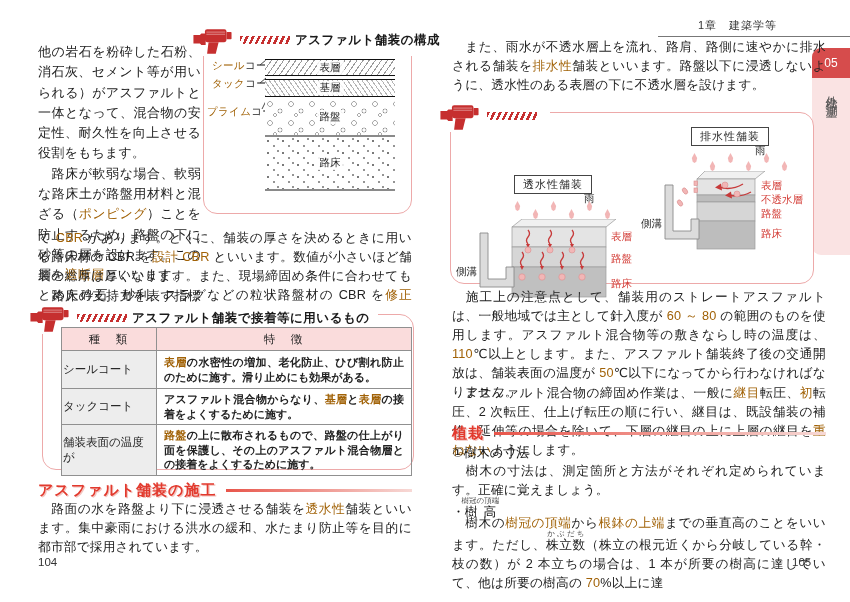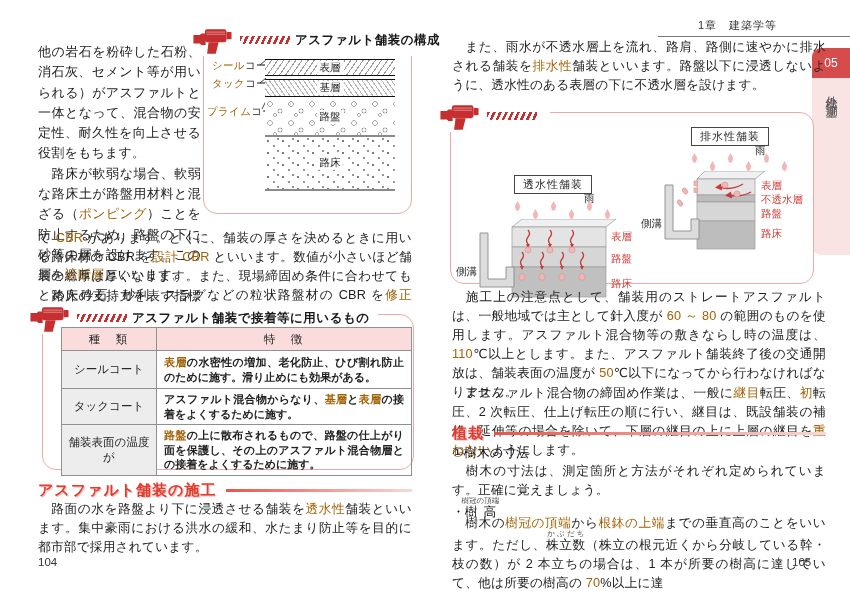--- a/index.html
+++ b/index.html
@@ -46,21 +46,21 @@
      background-image:radial-gradient(circle at 3px 4px,#777 .7px,rgba(0,0,0,0) 1.2px),
        radial-gradient(circle at 9px 9px,#777 .6px,rgba(0,0,0,0) 1.1px),
        radial-gradient(circle at 13px 2px,#777 .6px,rgba(0,0,0,0) 1.1px);
      background-size:15px 12px;}
   .coat-label{position:absolute;font-size:10.5px;white-space:nowrap;letter-spacing:.3px;}
 
   
   table.spec{border-collapse:collapse;font-size:11px;}
   table.spec th,table.spec td{border:1px solid #909090;}
   table.spec th{background:#fadcdc;font-weight:normal;font-size:11.5px;letter-spacing:2px;height:20px;}
-  td.tname{background:#ededed;text-align:center;width:92px;font-size:11.5px;}
+  td.tname{background:#ededed;text-align:left;width:92px;font-size:11.5px;}
   td.tdesc{width:240px;padding:3px 7px;line-height:14.5px;text-align:justify;font-weight:bold;}
 
   
   .subdiag{position:absolute;}
   .name-box{position:absolute;border:1px solid #444;background:#fff;font-size:11px;
      padding:1px 8px;white-space:nowrap;letter-spacing:1px;}
   .rain-label{position:absolute;font-size:10.5px;color:#222;}
   .drops{position:absolute;display:flex;gap:11px;}
   .drop{width:7px;height:10px;background:#f2b6b6;flex:0 0 auto;
      clip-path:polygon(50% 0,88% 50%,76% 88%,50% 100%,24% 88%,12% 50%);}

